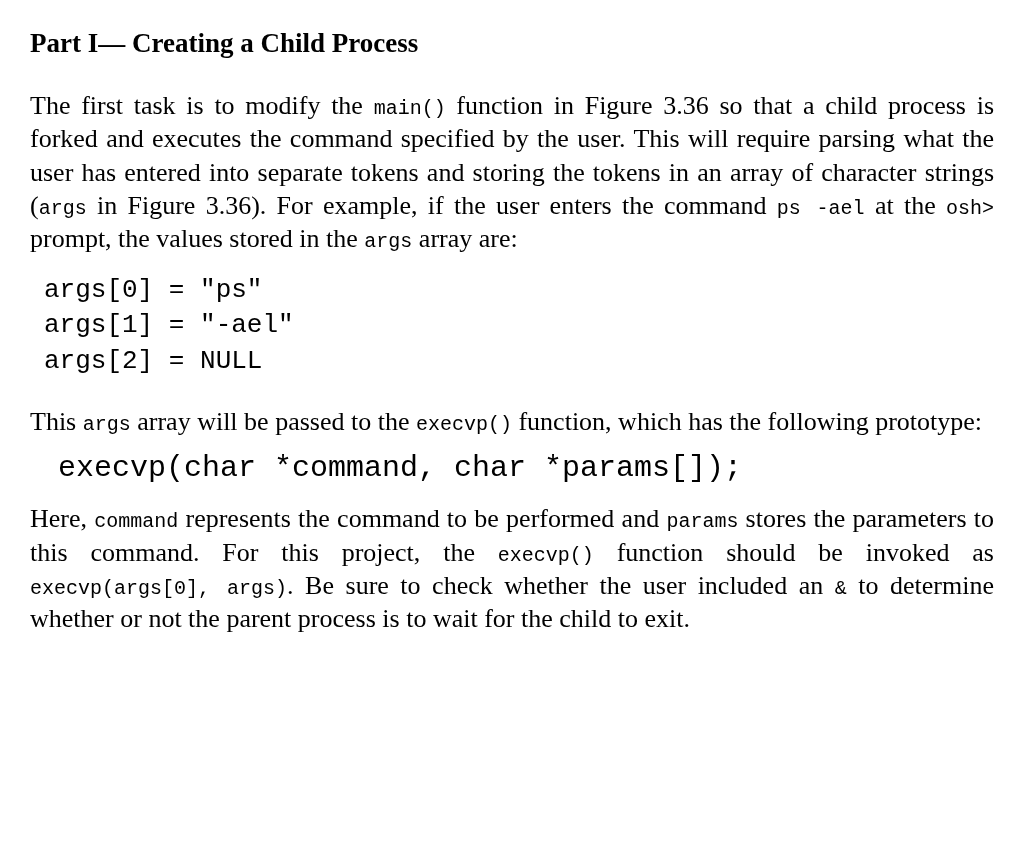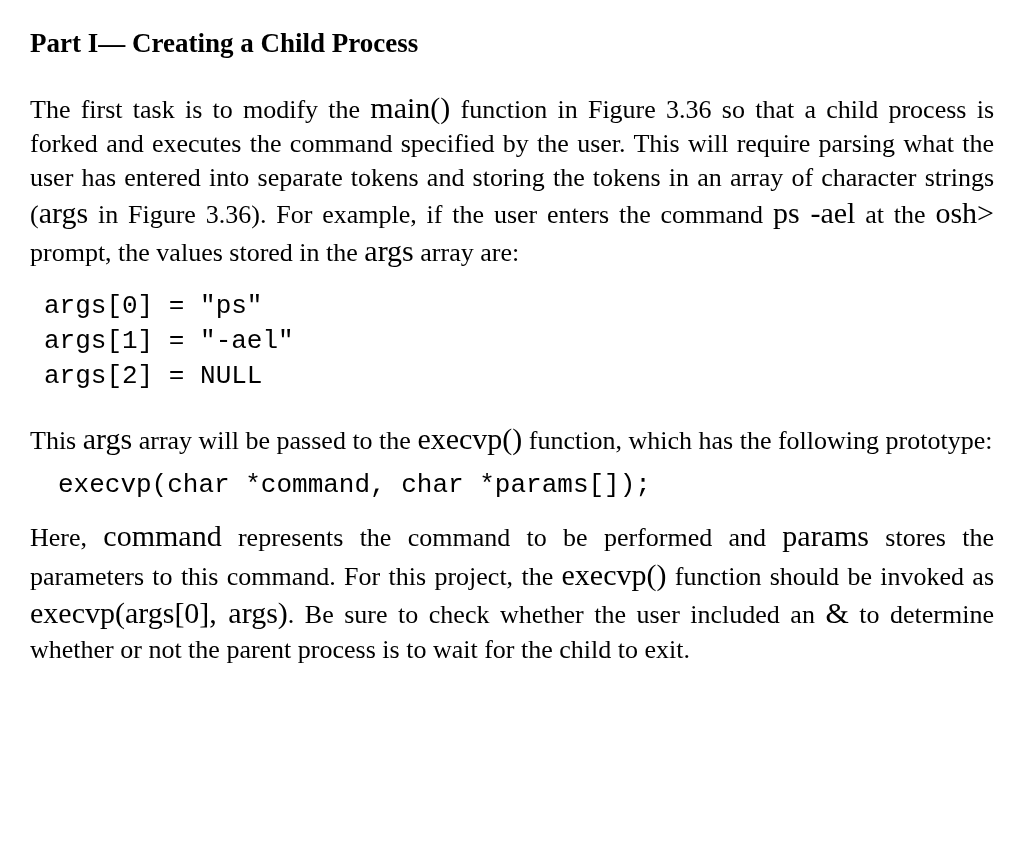--- a/index.html
+++ b/index.html
@@ -26,33 +26,33 @@
     display: inline-block;
     font-weight: bold;
   }
   .para {
     font-size: 26px;
     line-height: 1.28;
     text-align: justify;
     margin-bottom: 18px;
   }
   .code {
-    font-family: Liberation Serif, serif;
-    font-size: 30px;
+    font-family: Liberation Mono, monospace;
+    font-size: 20px;
   }
   .codeblock {
     font-family: "Courier New", Courier, monospace;
     font-size: 26px;
     line-height: 1.35;
     white-space: pre;
     margin: 6px 0 26px 14px;
   }
   .codeblock2 {
     font-family: "Courier New", Courier, monospace;
-    font-size: 26px;
+    font-size: 30px;
     line-height: 1.35;
     white-space: pre;
     margin: 10px 0 14px 28px;
   }
   .para2 {
     font-size: 26px;
     line-height: 1.28;
     text-align: justify;
   }
 </style>

